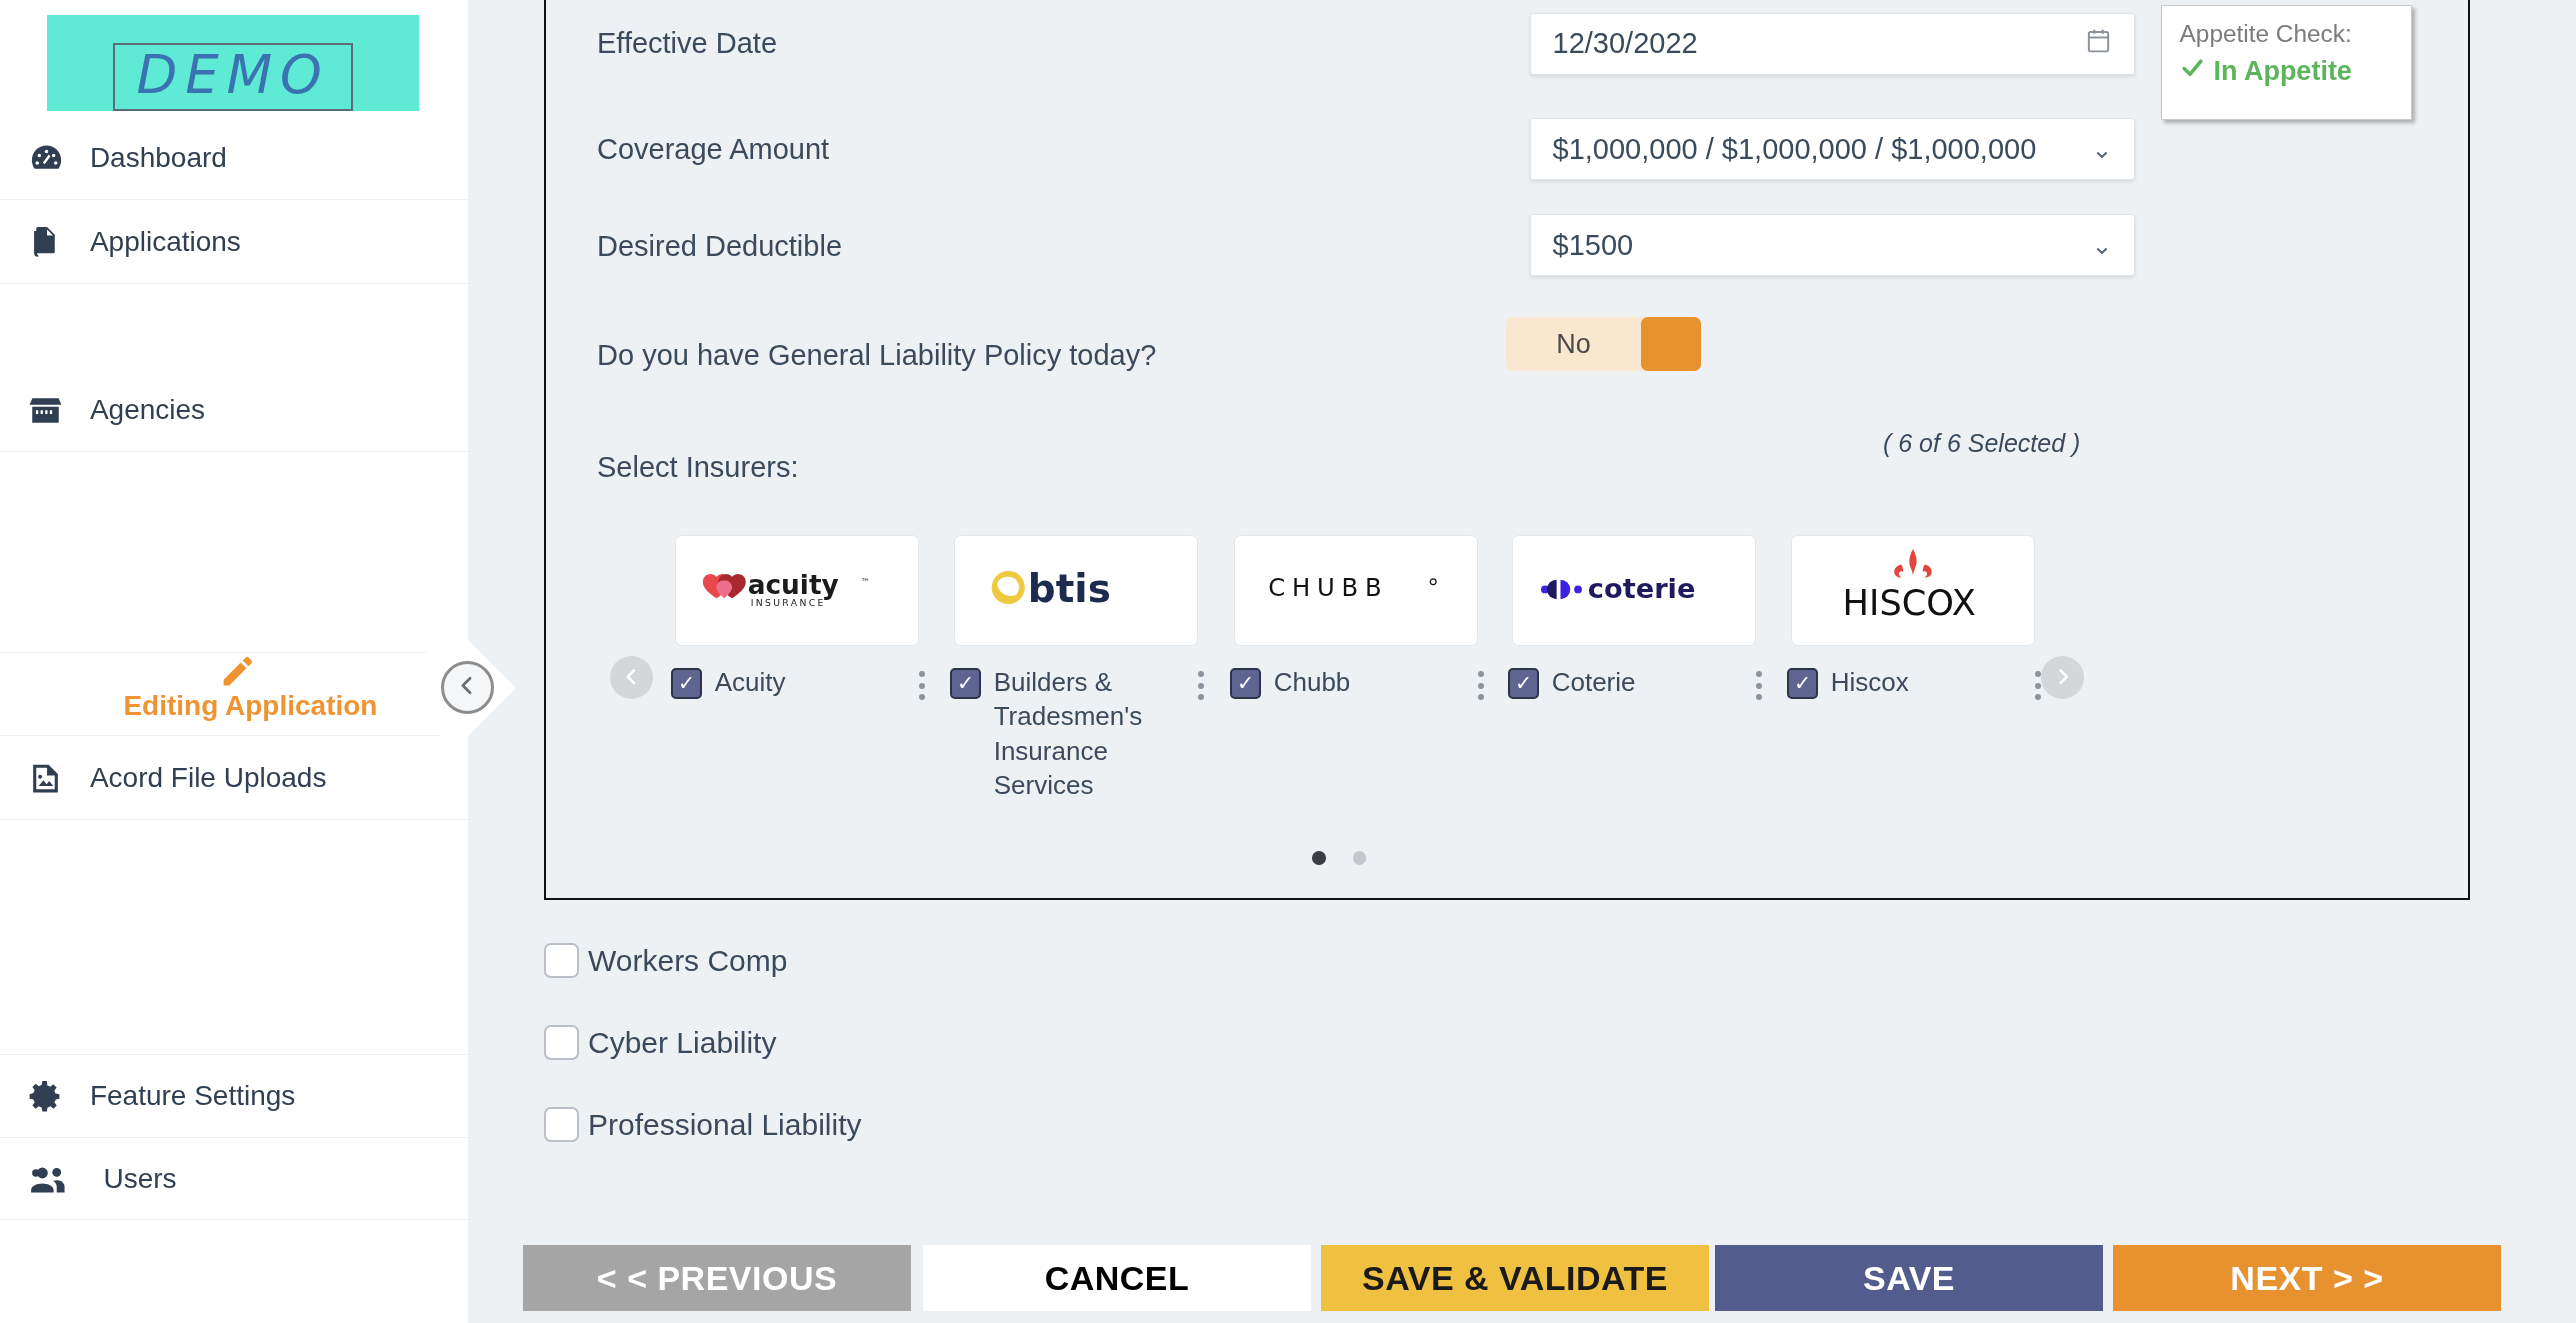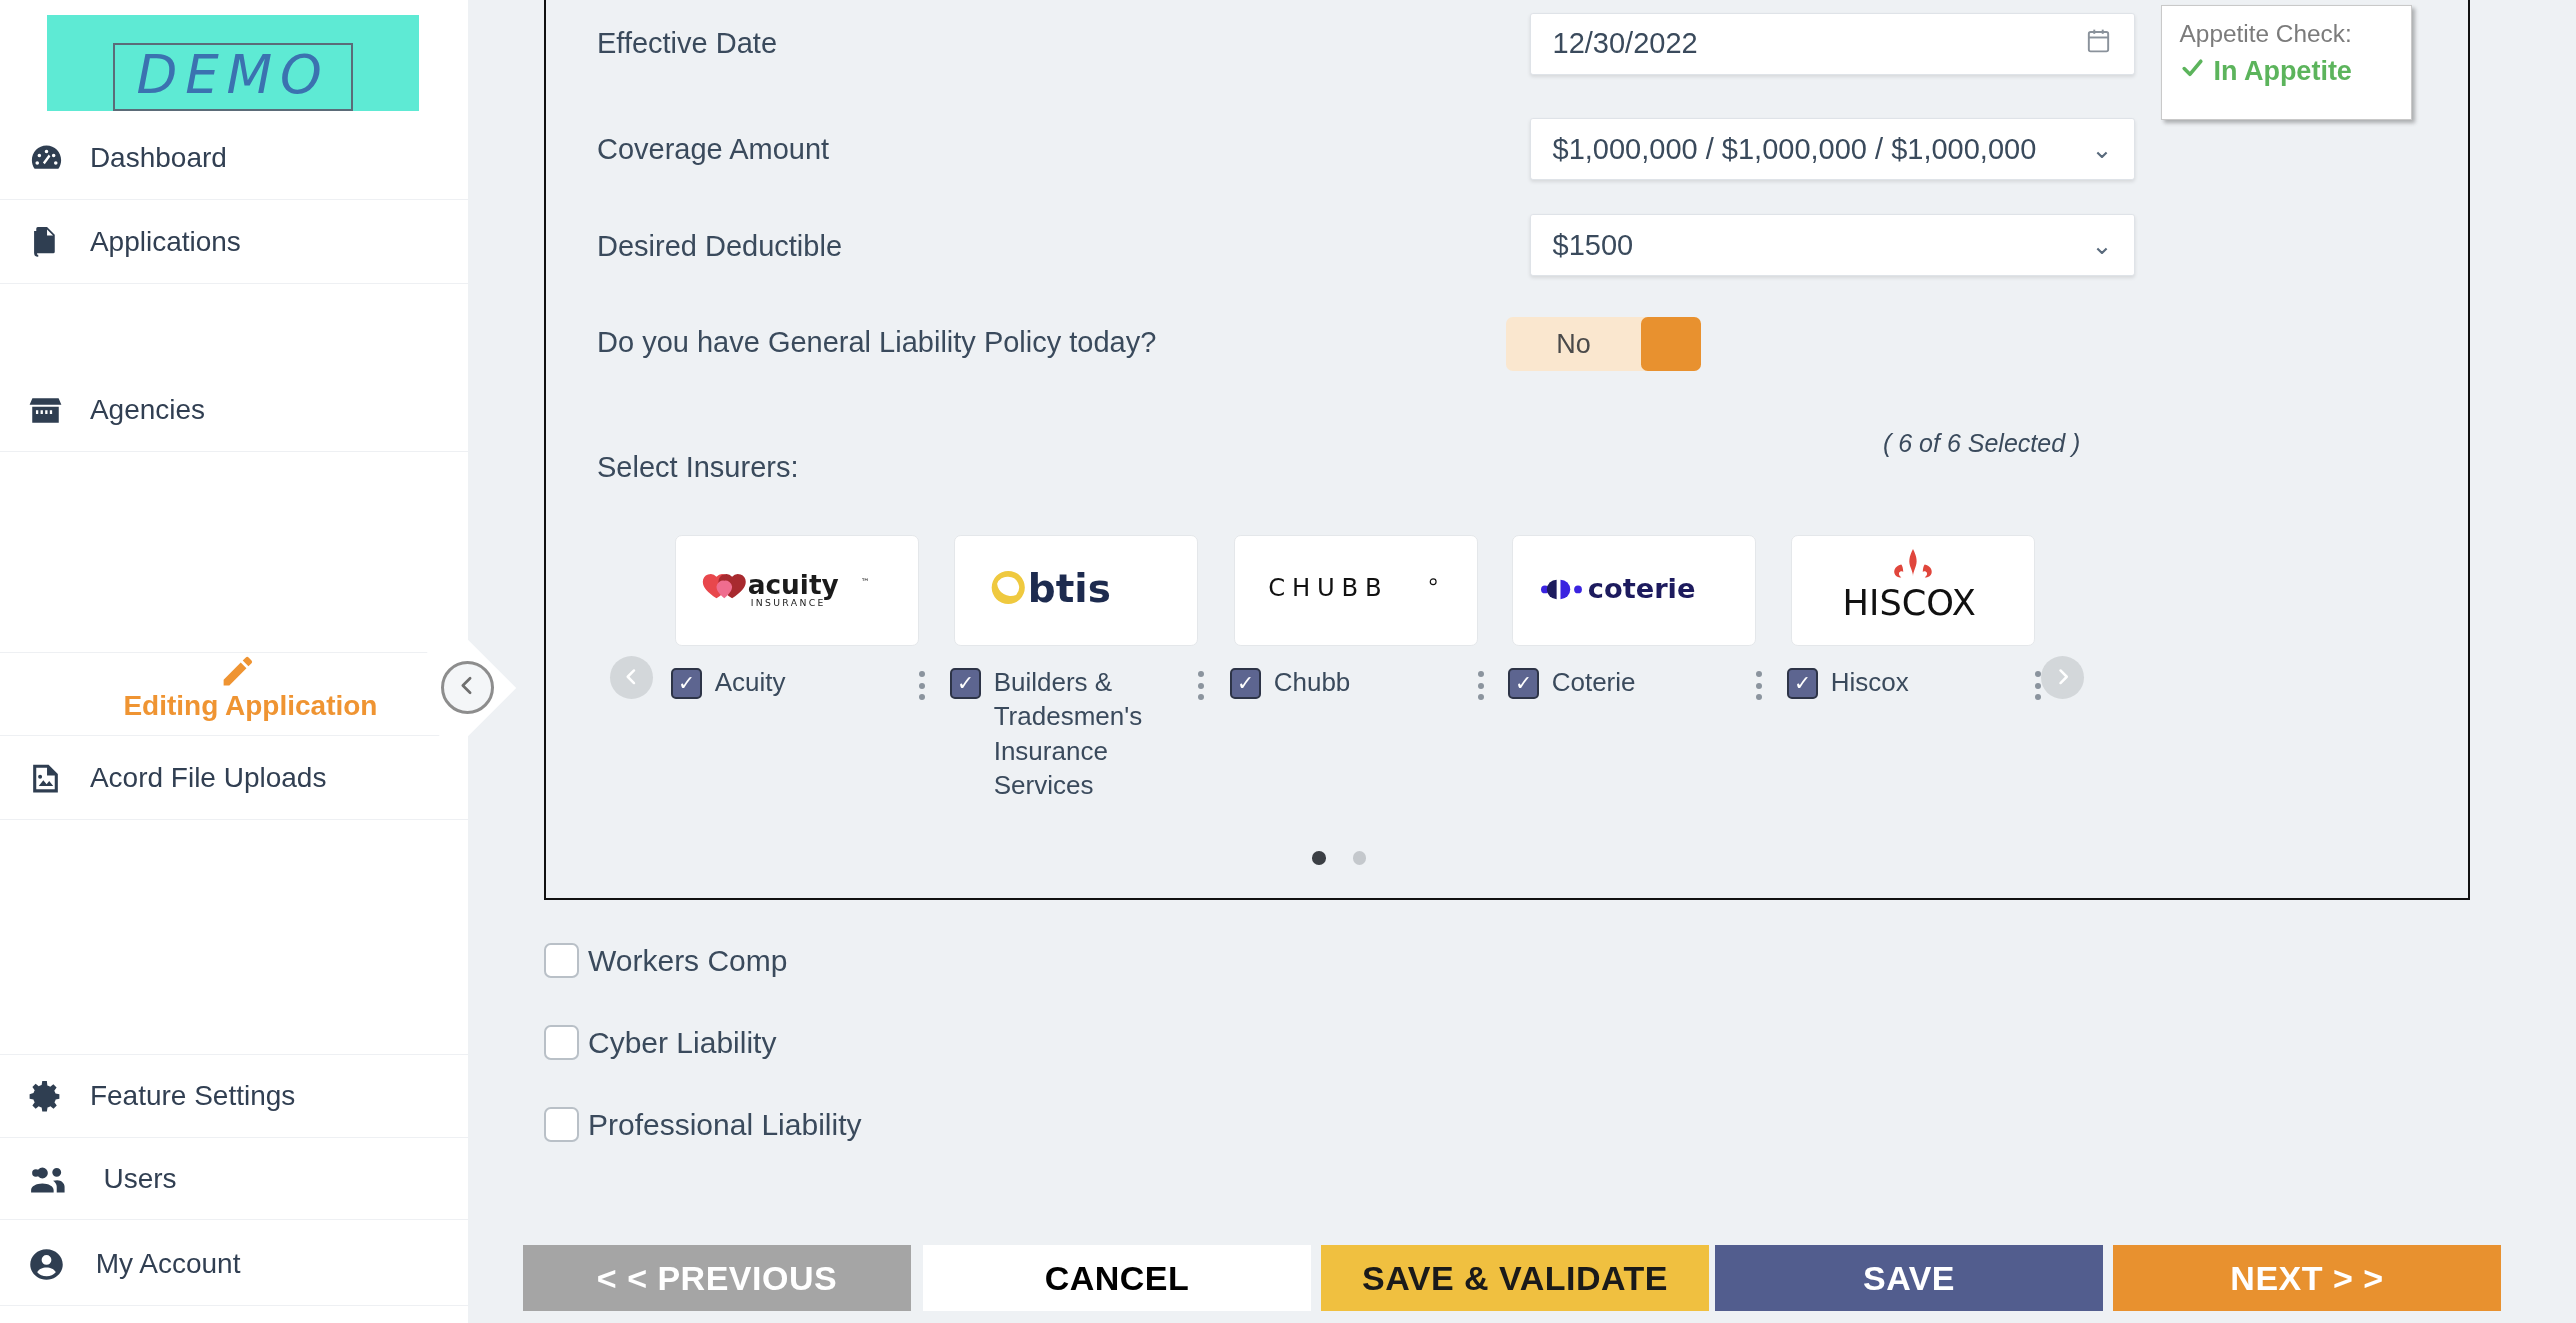--- a/index.html
+++ b/index.html
@@ -281,28 +281,20 @@
 
   <div class="nav-item" style="top:1139px;height:81px;">
     <span class="nav-icon">
       <svg width="41" height="41" viewBox="0 0 24 24" fill="currentColor">
           <path d="M9 11.4a3.2 3.2 0 100-6.4 3.2 3.2 0 000 6.4zm-6.6 6.9c0-2.4 3-4 6.6-4s6.6 1.6 6.6 4v1.3H2.4zM17.4 10.4a2.6 2.6 0 100-5.2 2.6 2.6 0 000 5.2zm.3 2c-.9 0-1.7.1-2.4.3 1.3.9 2.1 2.1 2.1 3.6v3.3h4.6v-3.3c0-2.2-1.9-3.9-4.3-3.9zM5.2 10.4a2.2 2.2 0 100-4.4 2.2 2.2 0 000 4.4z"></path>
         </svg>
     </span>
     <span class="nav-label" style="padding-left:19.5px;">Users</span>
   </div>
 
-  <div class="nav-item" style="top:1223px;height:83px;">
-    <span class="nav-icon">
-      <svg width="39" height="39" viewBox="0 0 24 24" fill="currentColor">
-          <path d="M12 2.6C6.5 2.6 2 6.8 2 12s4.5 9.4 10 9.4S22 17.2 22 12 17.5 2.6 12 2.6zm0 3.6a3 3 0 110 6 3 3 0 010-6zm0 13.1c-2.3 0-4.4-1-5.7-2.5.8-1.9 3.1-3 5.7-3s4.9 1.1 5.7 3a7.4 7.4 0 01-5.7 2.5z"></path>
-        </svg>
-    </span>
-    <span class="nav-label" style="padding-left:11.7px;">My Account</span>
-  </div>
 
   <div class="nav-item" style="top:1307px;height:83px;">
     
     
   </div>
 </div>
 
 <div id="collapse-notch"></div>
 <div id="collapse-btn">
   <span>
@@ -338,21 +330,21 @@
 </div>
 
 <div class="form-row" style="left:597px; top:230px;">
   <span class="form-label">Desired Deductible</span>
 </div>
 <div class="field" style="left:1530px; top:214px; width:605px; height:62px;">
   <span class="fv">$1500</span>
   <span class="chev">⌄</span>
 </div>
 
-<div class="form-row" style="left:597px; top:326px;">
+<div class="form-row" style="left:597px; top:339px;">
   <span class="form-label">Do you have General Liability Policy today?</span>
 </div>
 <div id="toggle">
   <span id="toggle-label">No</span>
   <span id="toggle-knob"></span>
 </div>
 
 <div class="form-row" style="left:597px; top:451px;">
   <span class="form-label">Select Insurers:</span>
 </div>

